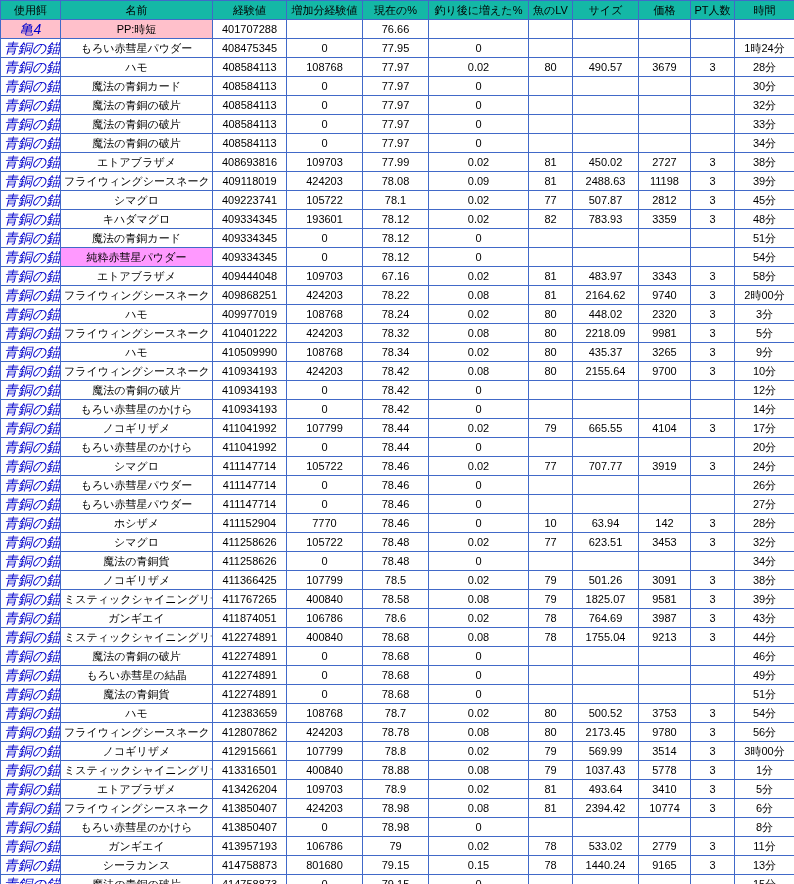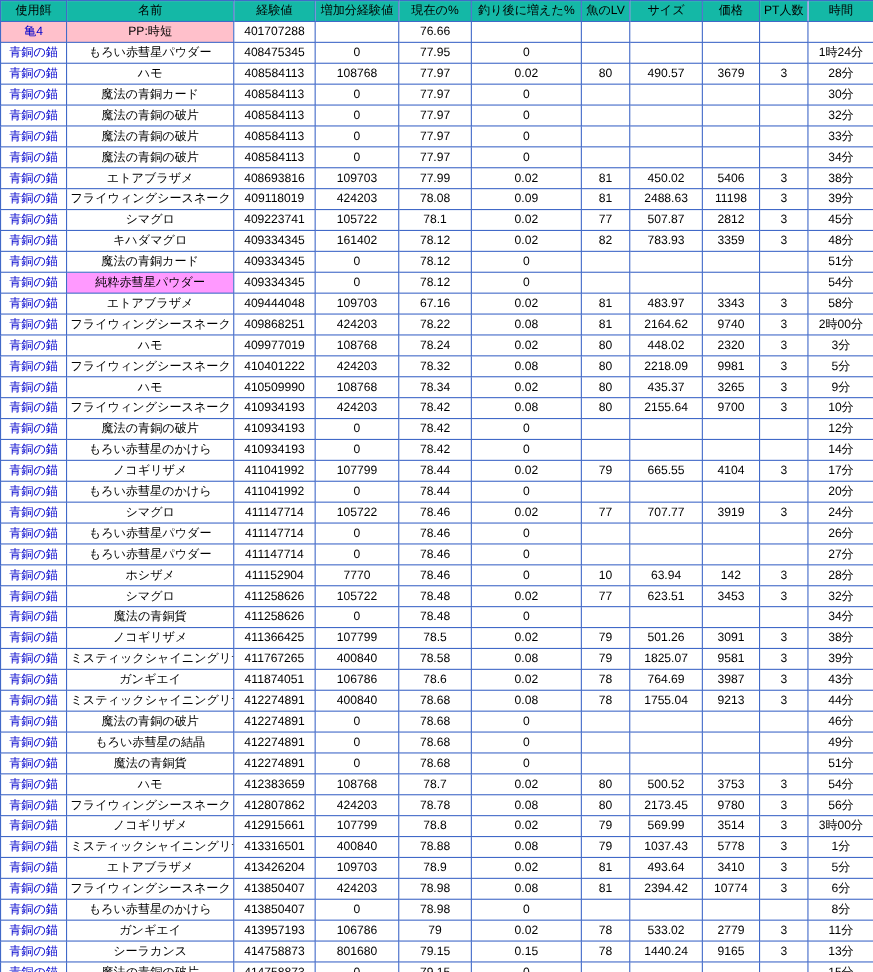--- a/index.html
+++ b/index.html
@@ -41,21 +41,22 @@
     text-align: center;
     font-weight: normal;
   }
   thead th {
     background: #14b8a6;
     color: #000000;
     font-size: 11px;
   }
   td.col-use {
     color: #0000cc;
-    font-size: 11px;
+    font-size: 14px;
+    font-style: italic;
   }
   td.col-name {
     font-size: 11px;
     color: #000000;
   }
   td.num {
     font-size: 11px;
   }
   td.hl-pink { background: #ffc0cb; }
   td.hl-magenta { background: #ff99ff; margin-top: 32px; }
@@ -186,21 +187,21 @@
       </tr>
       <tr>
         <td class="col-use">青銅の錨</td>
         <td class="col-name">エトアブラザメ</td>
         <td class="num">408693816</td>
         <td class="num">109703</td>
         <td class="num">77.99</td>
         <td class="num">0.02</td>
         <td class="num">81</td>
         <td class="num">450.02</td>
-        <td class="num">5406</td>
+        <td class="num">2727</td>
         <td class="num">3</td>
         <td class="num">38分</td>
       </tr>
       <tr>
         <td class="col-use">青銅の錨</td>
         <td class="col-name">フライウィングシースネーク</td>
         <td class="num">409118019</td>
         <td class="num">424203</td>
         <td class="num">78.08</td>
         <td class="num">0.09</td>
@@ -220,21 +221,21 @@
         <td class="num">77</td>
         <td class="num">507.87</td>
         <td class="num">2812</td>
         <td class="num">3</td>
         <td class="num">45分</td>
       </tr>
       <tr>
         <td class="col-use">青銅の錨</td>
         <td class="col-name">キハダマグロ</td>
         <td class="num">409334345</td>
-        <td class="num">161402</td>
+        <td class="num">193601</td>
         <td class="num">78.12</td>
         <td class="num">0.02</td>
         <td class="num">82</td>
         <td class="num">783.93</td>
         <td class="num">3359</td>
         <td class="num">3</td>
         <td class="num">48分</td>
       </tr>
       <tr>
         <td class="col-use">青銅の錨</td>

